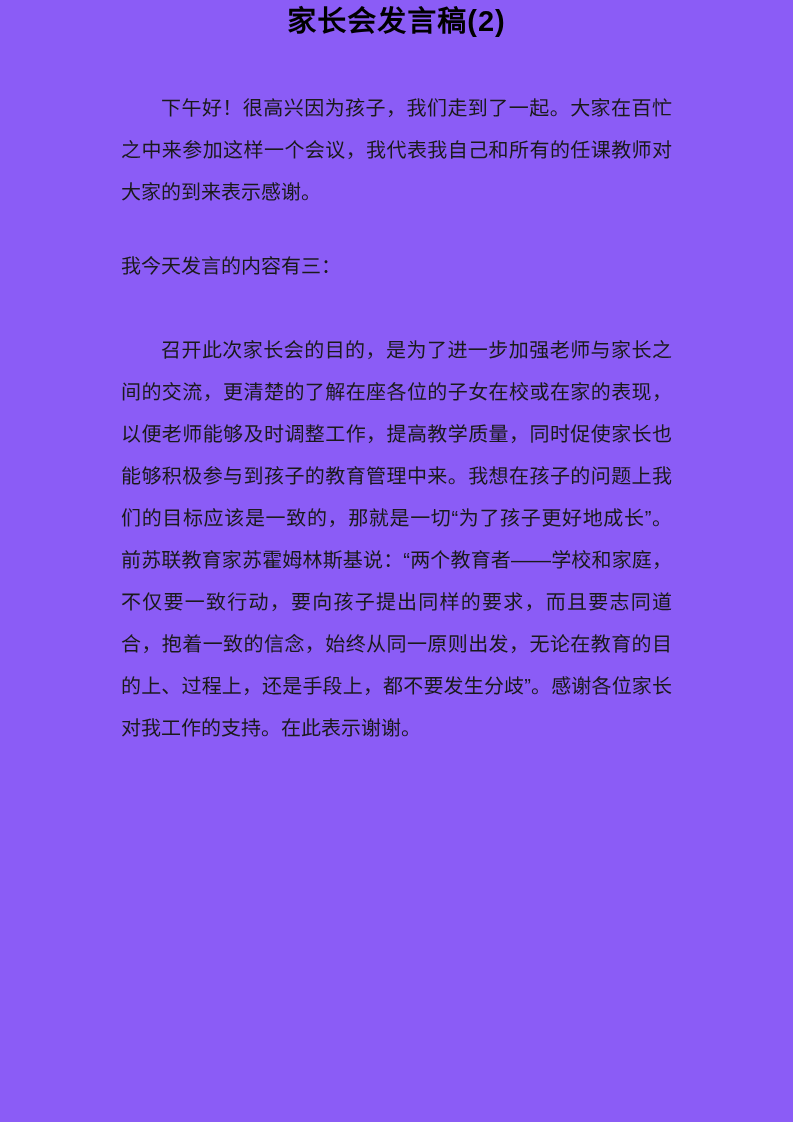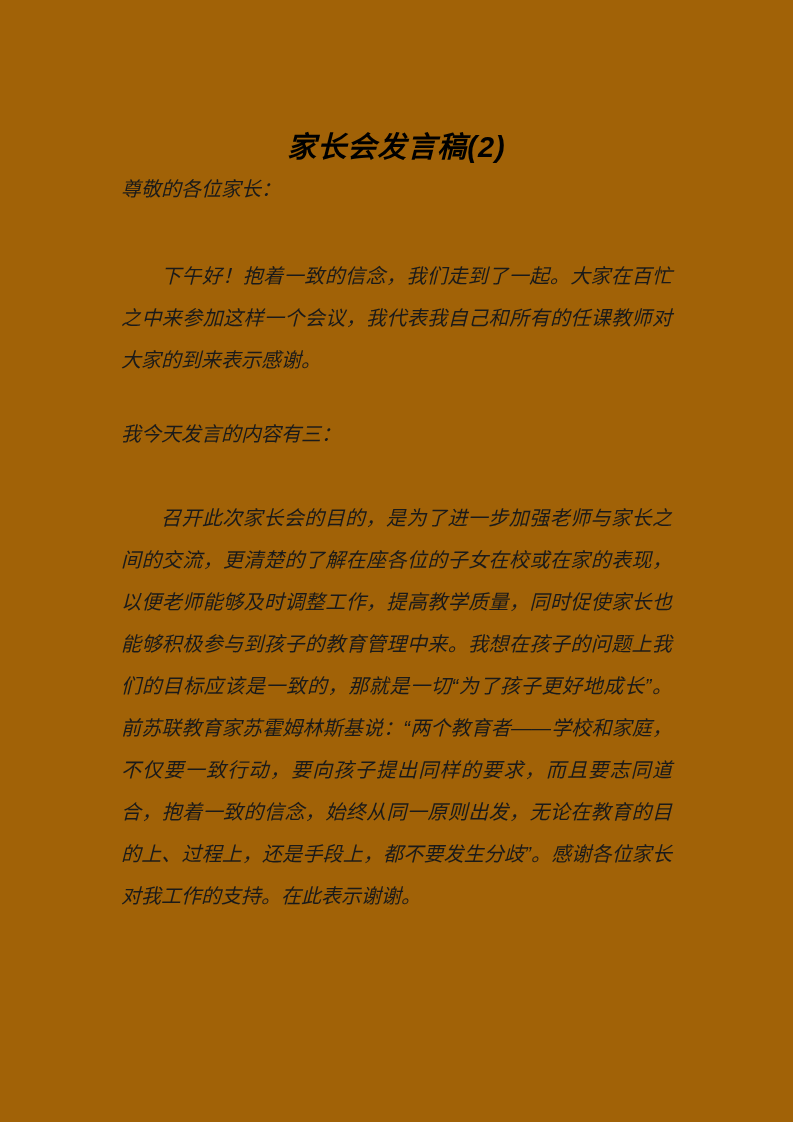--- a/index.html
+++ b/index.html
@@ -6,25 +6,23 @@
     margin: 0;
     padding: 0;
     background: #ffffff;
     font-family: "Liberation Sans", "DejaVu Sans", sans-serif;
   }
   .page {
     position: relative;
     width: 793px;
     height: 1122px;
     margin: 0 auto;
-    background: #a16207;
+    background: #8b5cf6;
     box-sizing: border-box;
-    padding-top: 126px;
     overflow: hidden;
-    font-style: italic;
   }
   .doc-title {
     margin: 0;
     text-align: center;
     font-size: 29px;
     font-weight: bold;
     line-height: 42px;
     color: #000000;
     letter-spacing: 1px;
   }
@@ -48,21 +46,20 @@
   .p2 { margin-top: 42px; }
   .p3 { margin-top: 32px; }
 </style>
 </head>
 <body>
 
 <div class="page">
   <h1 class="doc-title">家长会发言稿(2)</h1>
 
   <div class="content">
-    <p class="para salutation">尊敬的各位家长：</p>
 
-    <p class="para indent p1">下午好！抱着一致的信念，我们走到了一起。大家在百忙之中来参加这样一个会议，我代表我自己和所有的任课教师对大家的到来表示感谢。</p>
+    <p class="para indent p1">下午好！很高兴因为孩子，我们走到了一起。大家在百忙之中来参加这样一个会议，我代表我自己和所有的任课教师对大家的到来表示感谢。</p>
 
     <p class="para p3">我今天发言的内容有三：</p>
 
     <p class="para indent p2">召开此次家长会的目的，是为了进一步加强老师与家长之间的交流，更清楚的了解在座各位的子女在校或在家的表现，以便老师能够及时调整工作，提高教学质量，同时促使家长也能够积极参与到孩子的教育管理中来。我想在孩子的问题上我们的目标应该是一致的，那就是一切“为了孩子更好地成长”。前苏联教育家苏霍姆林斯基说：“两个教育者——学校和家庭，不仅要一致行动，要向孩子提出同样的要求，而且要志同道合，抱着一致的信念，始终从同一原则出发，无论在教育的目的上、过程上，还是手段上，都不要发生分歧”。感谢各位家长对我工作的支持。在此表示谢谢。</p>
   </div>
 </div>
 
 </body></html>

